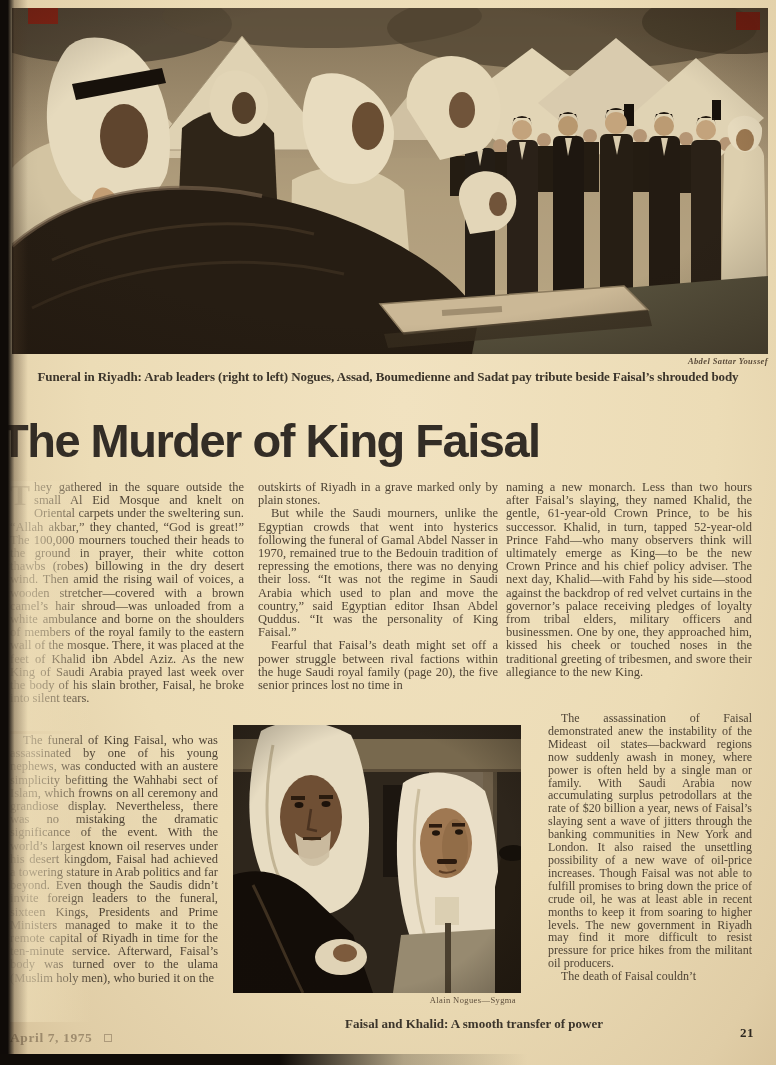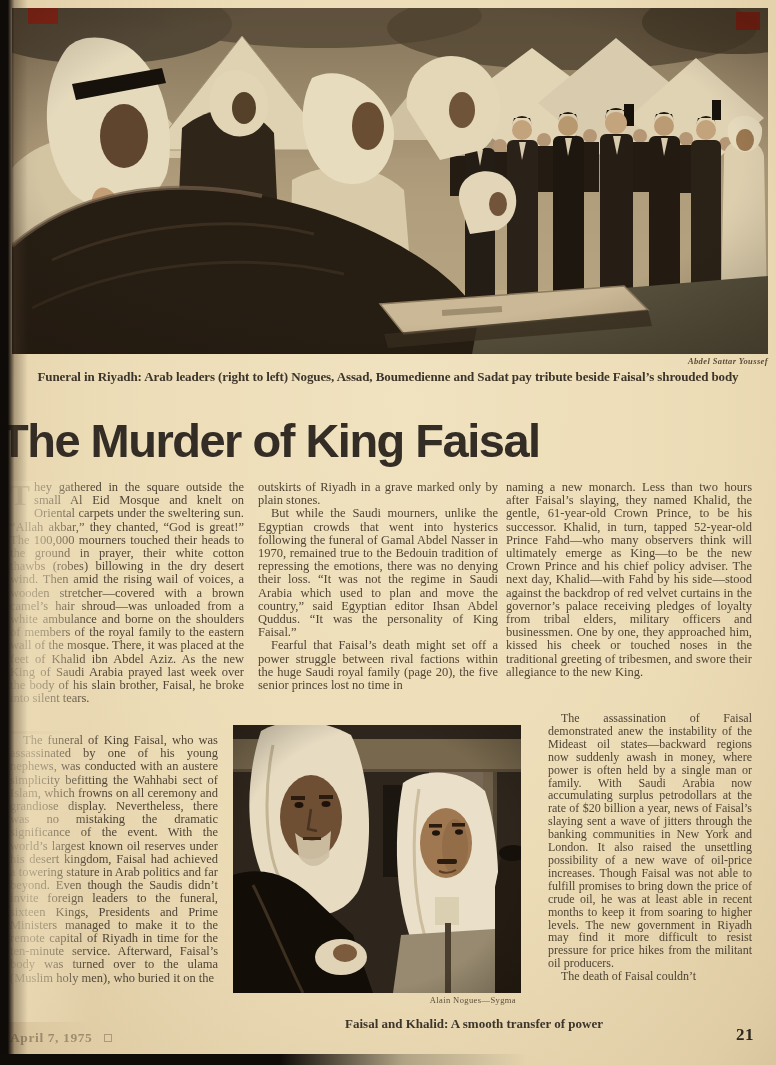--- a/index.html
+++ b/index.html
@@ -22,21 +22,21 @@
   .col p.ind{text-indent:13px;}
   .fade-left::before{content:"";position:absolute;left:-4px;top:0;bottom:0;width:86px;z-index:2;pointer-events:none;
     background:linear-gradient(90deg,rgba(236,220,182,.85) 0%,rgba(236,220,182,.45) 55%,rgba(236,220,182,0) 100%);}
   .dropcap{float:left;font-size:30px;line-height:26px;font-weight:bold;color:rgba(99,82,60,.55);
     padding-right:4px;padding-top:1px;}
   .caption2{position:absolute;top:1016px;left:153px;width:450px;text-align:right;
     font-weight:bold;font-size:13px;color:#3c352b;}
   .footer-date{position:absolute;top:1030px;left:10px;font-weight:bold;font-size:13.5px;
     letter-spacing:.6px;color:#6b5942;opacity:.55;}
   .footer-box{display:inline-block;width:6px;height:6px;border:1px solid #6b5942;margin-left:12px;opacity:.8;}
-  .page-num{position:absolute;top:1025px;right:22px;font-weight:bold;font-size:17px;color:#2e2820;letter-spacing:.5px;}
+  .page-num{position:absolute;top:1025px;right:22px;font-weight:bold;font-size:13px;color:#2e2820;letter-spacing:.5px;}
 </style>
 </head>
 <body>
 
 <div class="page">
   <div class="spine"></div>
   <div class="bottom-edge"></div>
 
   <div class="photo-frame" style="left:12px;top:8px;width:756px;height:346px;">
     <svg width="756" height="346" viewBox="0 0 756 346" preserveAspectRatio="none">

